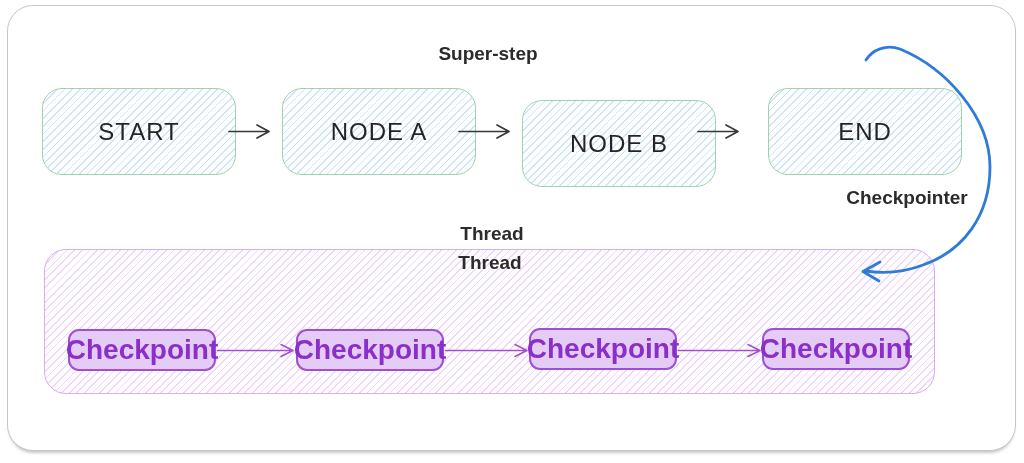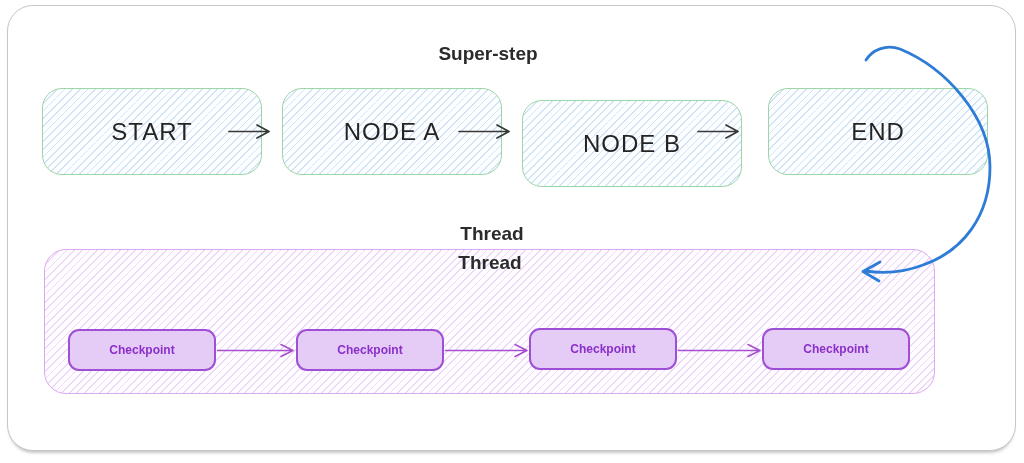--- a/index.html
+++ b/index.html
@@ -27,21 +27,21 @@
   .lbl {
     position: absolute;
     color: #2b2b2b;
     font-size: 19px;
     font-weight: 600;
     white-space: nowrap;
     transform: translateX(-50%);
   }
   .node {
     position: absolute;
-    width: 220px; height: 87px;
+    width: 194px; height: 87px;
     box-sizing: border-box;
     border: 1.6px solid #9bd6a6;
     border-radius: 20px;
     background-color: #fdfeff;
     background-image: repeating-linear-gradient(135deg,
       transparent 0, transparent 4.2px, #d3e3f6 4.2px, #d3e3f6 5.4px);
     display: flex;
     align-items: center;
     justify-content: center;
   }
@@ -68,37 +68,38 @@
     box-sizing: border-box;
     border: 2px solid #9f4fd6;
     border-radius: 11px;
     background: #e5ccf6;
     display: flex;
     align-items: center;
     justify-content: center;
   }
   .checkpoint span {
     color: #8b2fc9;
-    font-size: 12px;
+    font-size: 28px;
     font-weight: 600;
   }
   svg.arrows {
     position: absolute;
     left: 0; top: 0;
     width: 1024px; height: 463px;
     pointer-events: none;
   }
 </style>
 </head>
 <body>
 
 <div class="canvas">
   <div class="frame"></div>
 
   <div class="lbl" style="left:488px; top:43px;">Super-step</div>
+  <div class="lbl" style="left:907px; top:187px;">Checkpointer</div>
   <div class="lbl" style="left:492px; top:223px;">Thread</div>
 
   <div class="node" style="left:42px; top:88px;">
     <span>START</span>
   </div>
   <div class="node" style="left:258px; top:88px;margin-left:24px;">
     <span>NODE A</span>
   </div>
   <div class="node" style="left:522px; top:88px;margin-top:12px;">
     <span>NODE B</span>

